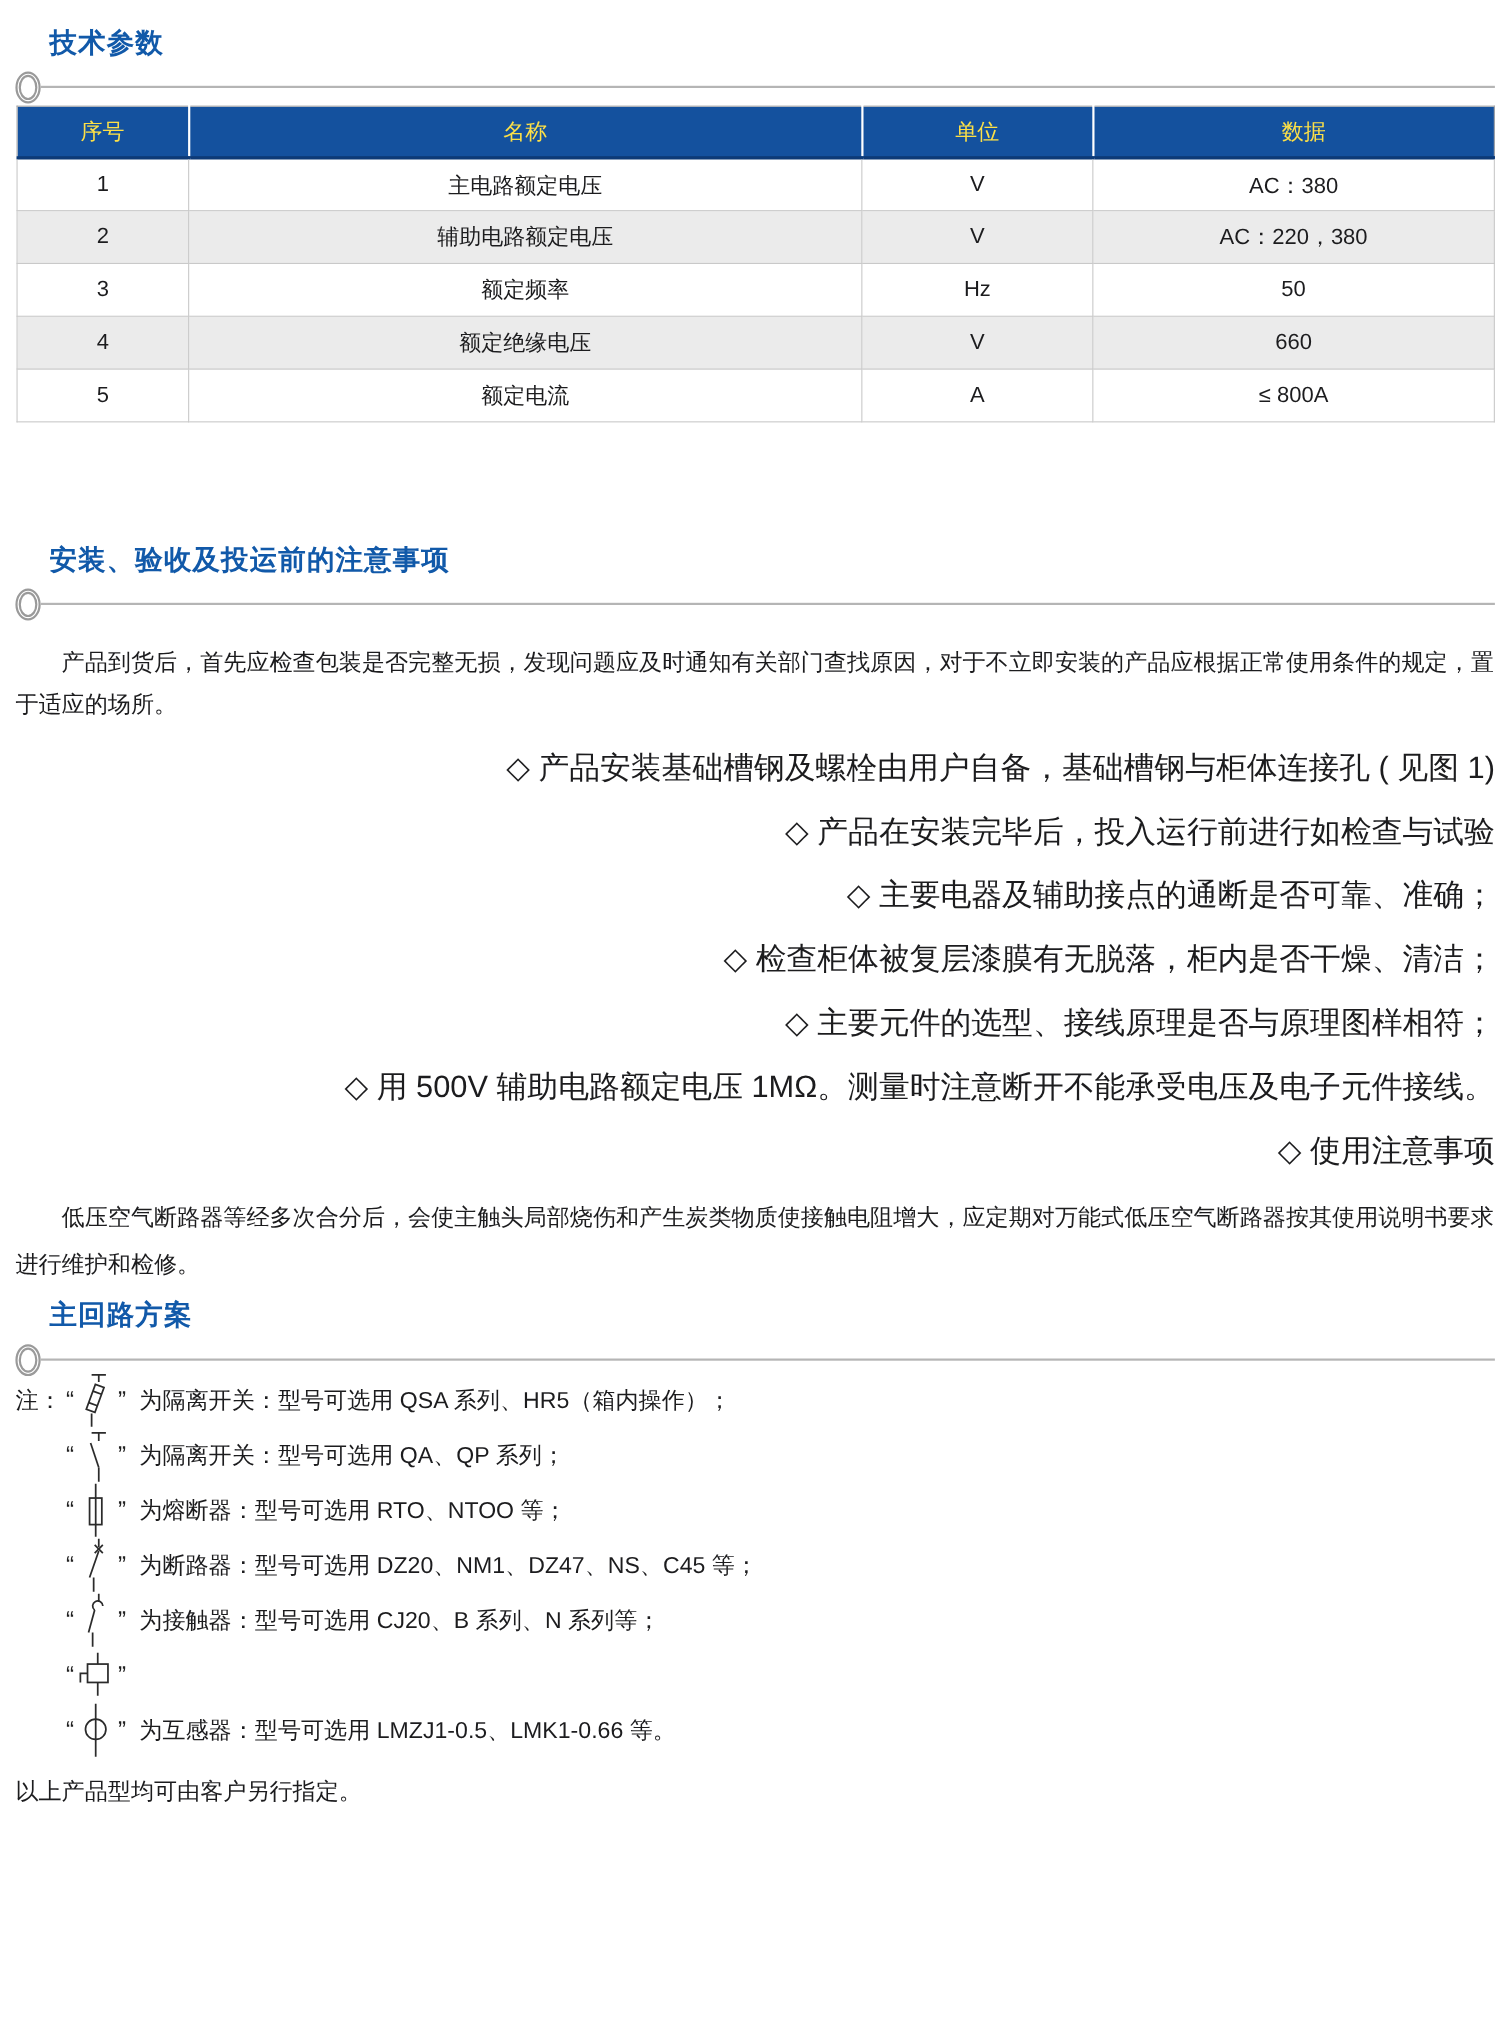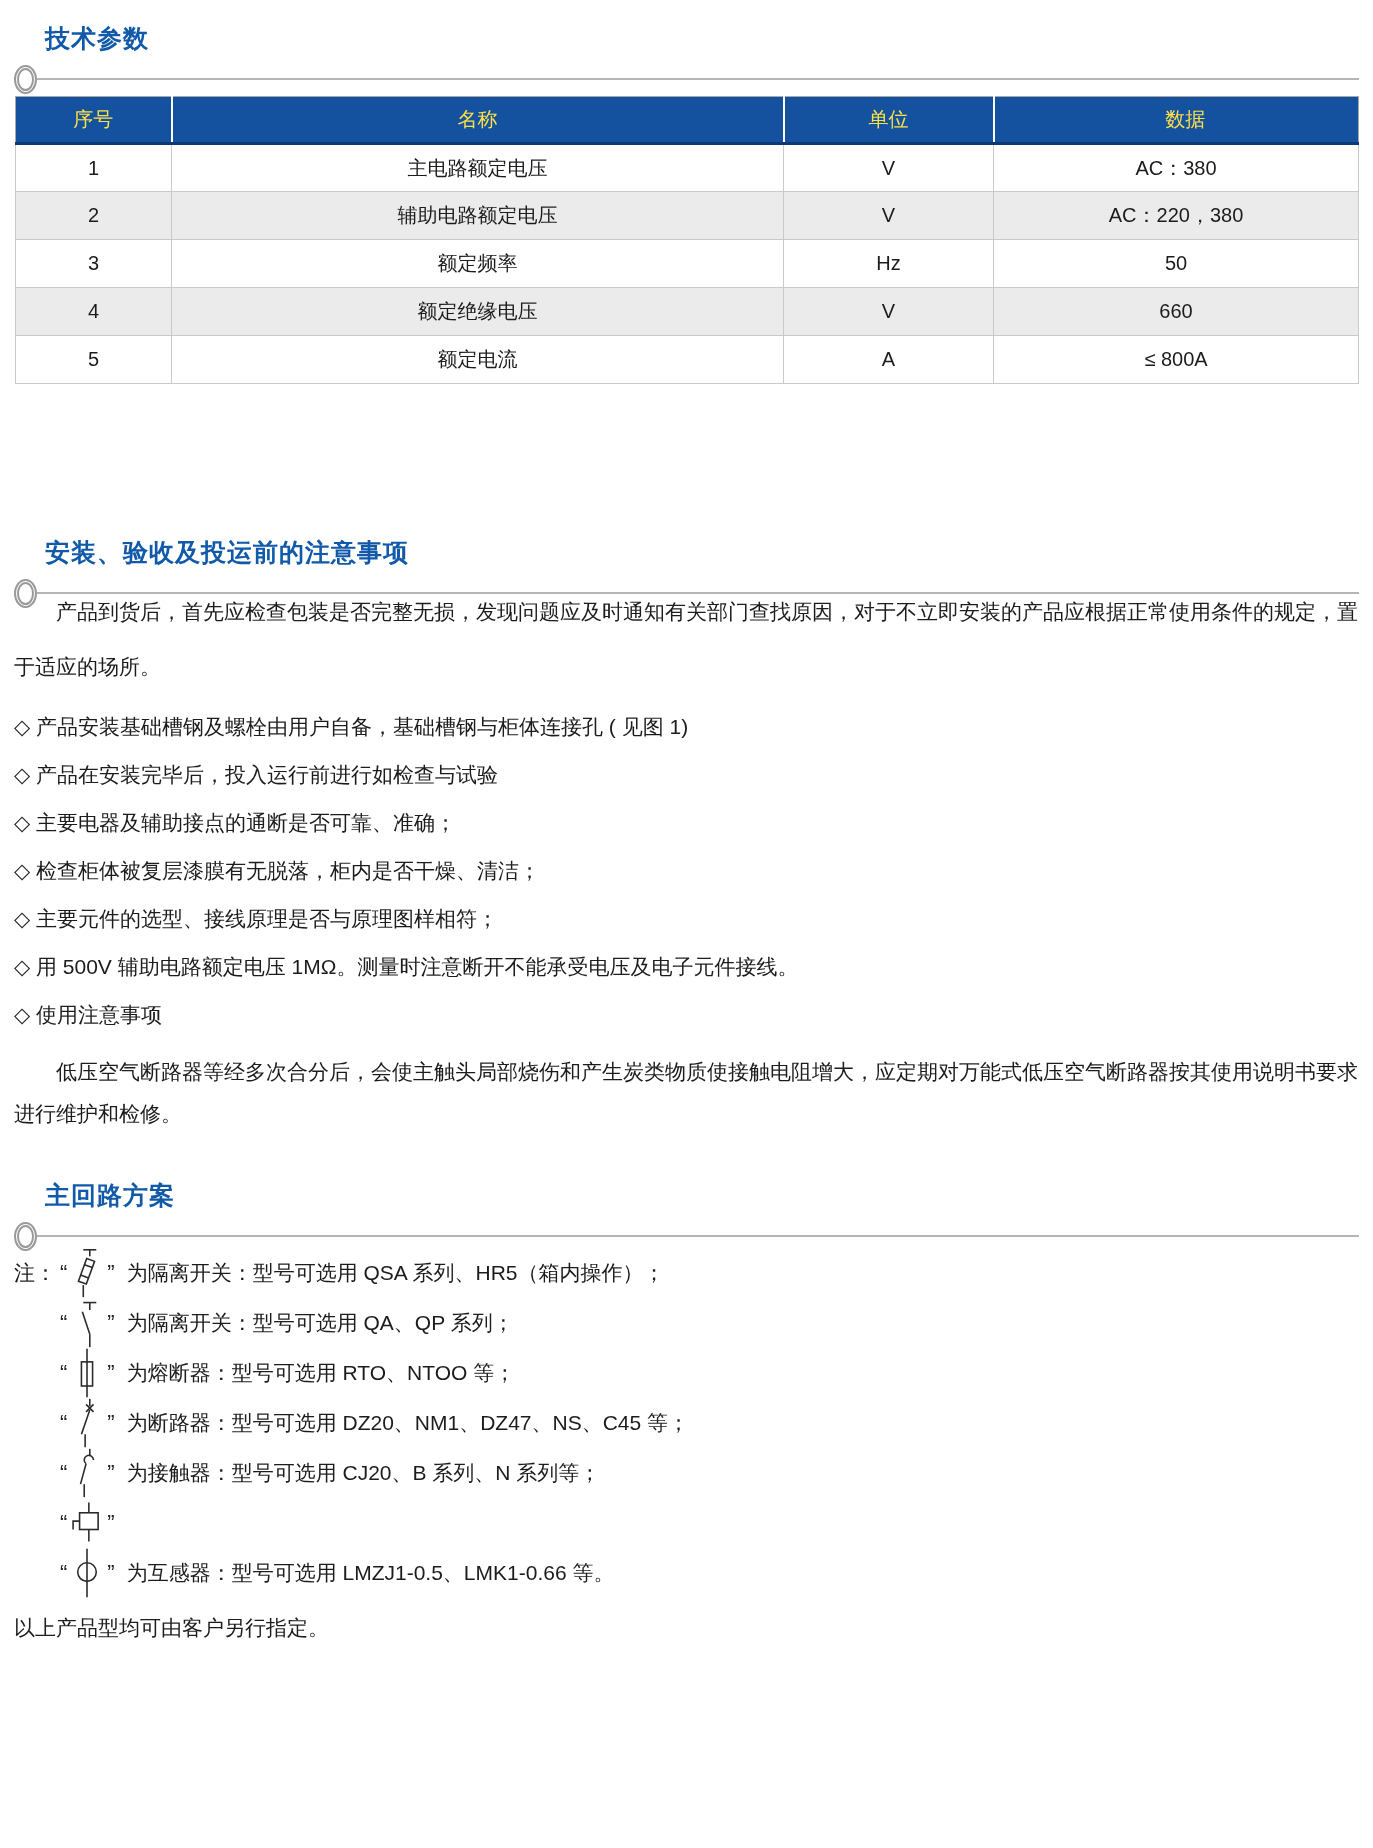--- a/index.html
+++ b/index.html
@@ -45,23 +45,23 @@
     height:47px;border-right:2px solid #fff;border-bottom:3px solid #0d3a77;
   }
   .param-table thead th:last-child{border-right:none;padding-left:18px;}
   .param-table tbody td{
     height:48px;text-align:center;vertical-align:middle;
     border:1px solid #c9c9c9;color:var(--text_dark);
   }
   .param-table tbody tr.alt{background:var(--row_alt_bg);}
 
   
-  .para{font-size:21px;line-height:55px;text-indent:2em;color:var(--text_dark);}
+  .para{font-size:21px;line-height:38px;text-indent:2em;color:var(--text_dark);}
   .bullets{margin-top:9px;}
-  .bullet{font-size:21px;padding:10px 0;color:var(--text_dark);}
+  .bullet{font-size:28px;padding:10px 0;color:var(--text_dark);text-align:right;}
   .closing{margin-top:12px;font-size:21px;line-height:42px;text-indent:2em;}
 
   
   .note-line{display:flex;align-items:center;height:50px;font-size:21px;}
   .note-line + .note-line{padding-left:46px;}
   .note-prefix{width:46px;flex:0 0 auto;}
   .quote{font-size:22px;flex:0 0 auto;color:#222;}
   .symbol{
     flex:0 0 auto;display:inline-flex;align-items:center;justify-content:center;
     width:34px;height:50px;margin:0 3px;
@@ -127,21 +127,21 @@
         <tr>
           <td>5</td>
           <td>额定电流</td>
           <td>A</td>
           <td>≤ 800A</td>
         </tr>
       </tbody>
     </table>
   </div>
 
-  <div class="sec" style="top:536px;">
+  <div class="sec" style="top:492px;">
     <div class="section-title">安装、验收及投运前的注意事项</div>
     <div class="rule-row">
       <span class="ring"></span>
       <div class="rule"></div>
     </div>
   </div>
 
   <div class="sec" style="top:584px;">
     <p class="para">产品到货后，首先应检查包装是否完整无损，发现问题应及时通知有关部门查找原因，对于不立即安装的产品应根据正常使用条件的规定，置于适应的场所。</p>
     <div class="bullets">

